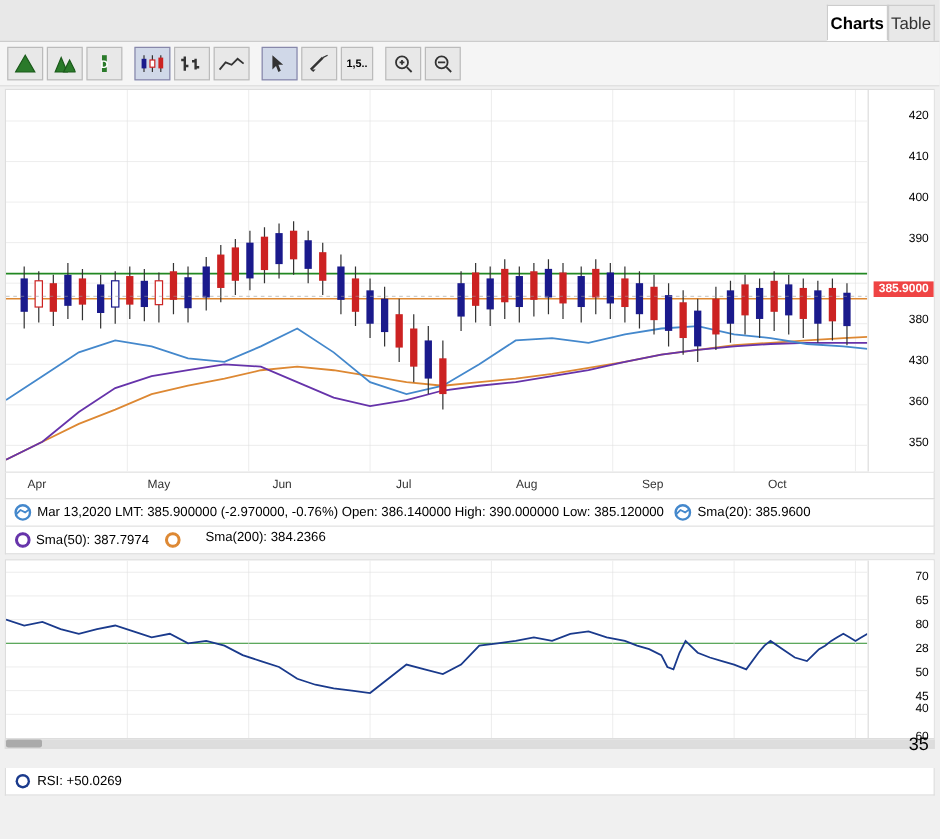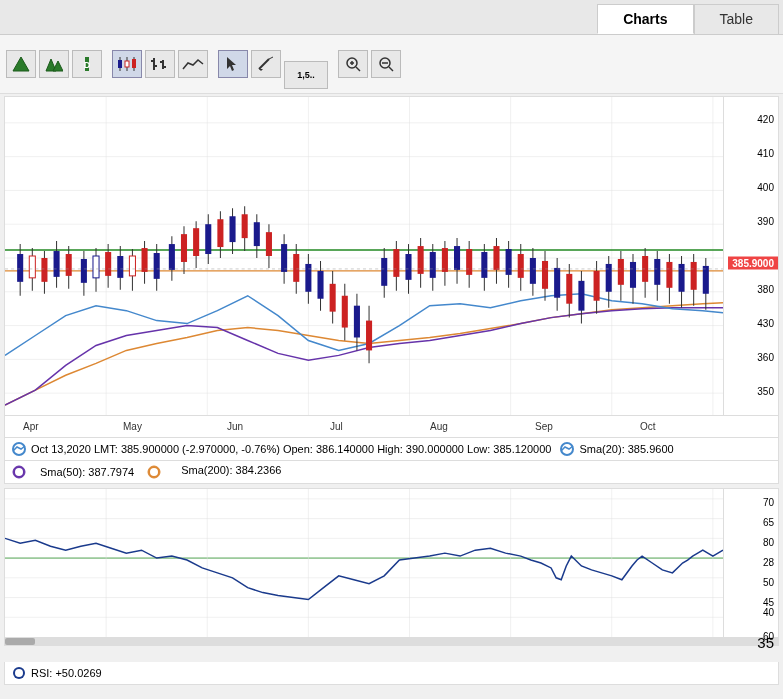--- a/index.html
+++ b/index.html
@@ -14,21 +14,21 @@
 
     .top-tabs {
       display: flex;
       justify-content: flex-end;
       background: #e8e8e8;
       border-bottom: 1px solid #ccc;
       padding: 4px 4px 0 4px;
     }
 
     .tab {
-      padding: 6px 25px;
+      padding: 6px 2px;
       cursor: pointer;
       border: 1px solid #ccc;
       border-bottom: none;
       background: #f5f5f5;
       font-size: 14px;
       color: #333;
     }
 
     .tab.active {
       background: #fff;
@@ -141,21 +141,21 @@
           <polygon points="3,2 3,14 6,11 8,16 10,15 8,10 12,10" fill="#333"></polygon>
         </svg>
     </button>
     <button class="toolbar-btn" title="Draw">
       <svg width="18" height="18" viewBox="0 0 18 18">
         <line x1="2" y1="14" x2="12" y2="4" stroke="#333" stroke-width="2"></line>
         <polyline points="2,14 4,16 6,14" fill="#333"></polyline>
         <line x1="12" y1="4" x2="16" y2="2" stroke="#333" stroke-width="1"></line>
       </svg>
     </button>
-    <button class="toolbar-btn" title="Parameters" style="width:44px; font-size:9px; font-weight:bold;margin-top:22px;">
+    <button class="toolbar-btn" title="Parameters" style="width:27px; font-size:9px; font-weight:bold;">
       <span style="font-size:9px;">1,5..</span>
     </button>
 
     <div class="toolbar-separator"></div>
 
     <button class="toolbar-btn" title="Zoom In">
       <svg width="18" height="18" viewBox="0 0 18 18">
         <circle cx="8" cy="8" r="5" fill="none" stroke="#333" stroke-width="1.5"></circle>
         <line x1="12" y1="12" x2="16" y2="16" stroke="#333" stroke-width="1.5"></line>
         <line x1="6" y1="8" x2="10" y2="8" stroke="#333" stroke-width="1.5"></line>
@@ -353,32 +353,32 @@
     <span style="position:absolute; left:635px; font-size:10px; color:#333;">Oct</span>
   </div>
 
   <div style="background:#fff; margin:0 4px; border:1px solid #ddd; border-top:none; padding:3px 6px; font-size:11px; display:flex; flex-wrap:wrap; gap:4px; align-items:center;">
     <span style="display:inline-flex; align-items:center;">
       <svg width="16" height="16" viewBox="0 0 16 16">
           <circle cx="8" cy="8" r="6" fill="none" stroke="#4488cc" stroke-width="2"></circle>
           <polyline points="2,10 6,6 10,8 14,5" fill="none" stroke="#4488cc" stroke-width="1.5"></polyline>
         </svg>
     </span>
-    <span>Oct 13,2020 LMT: 385.900000 (-2.970000, -0.76%) Open: 386.140000 High: 390.000000 Low: 385.120000</span>
+    <span>Mar 13,2020 LMT: 385.900000 (-2.970000, -0.76%) Open: 386.140000 High: 390.000000 Low: 385.120000</span>
     <span style="display:inline-flex; align-items:center; margin-left:4px;">
       <svg width="16" height="16" viewBox="0 0 16 16">
           <circle cx="8" cy="8" r="6" fill="none" stroke="#4488cc" stroke-width="2"></circle>
           <polyline points="2,10 6,6 10,8 14,5" fill="none" stroke="#4488cc" stroke-width="1.5"></polyline>
         </svg>
     </span>
     <span>Sma(20): 385.9600</span>
   </div>
 
   <div style="background:#fff; margin:0 4px; border:1px solid #ddd; border-top:none; padding:3px 6px; font-size:11px; display:flex; gap:12px; align-items:center;">
-    <span style="display:flex; align-items:center; gap:13px;">
+    <span style="display:flex; align-items:center; gap:3px;">
       <svg width="16" height="16" viewBox="0 0 16 16">
           <circle cx="8" cy="8" r="6" fill="#6633aa" stroke="#6633aa" stroke-width="1"></circle>
           <circle cx="8" cy="8" r="4" fill="white"></circle>
         </svg>
       <span>Sma(50): 387.7974</span>
     </span>
     <span style="display:flex; align-items:flex-start; gap:19px;">
       <svg width="16" height="16" viewBox="0 0 16 16">
           <circle cx="8" cy="8" r="6" fill="#dd8833" stroke="#dd8833" stroke-width="1"></circle>
           <circle cx="8" cy="8" r="4" fill="white"></circle>

